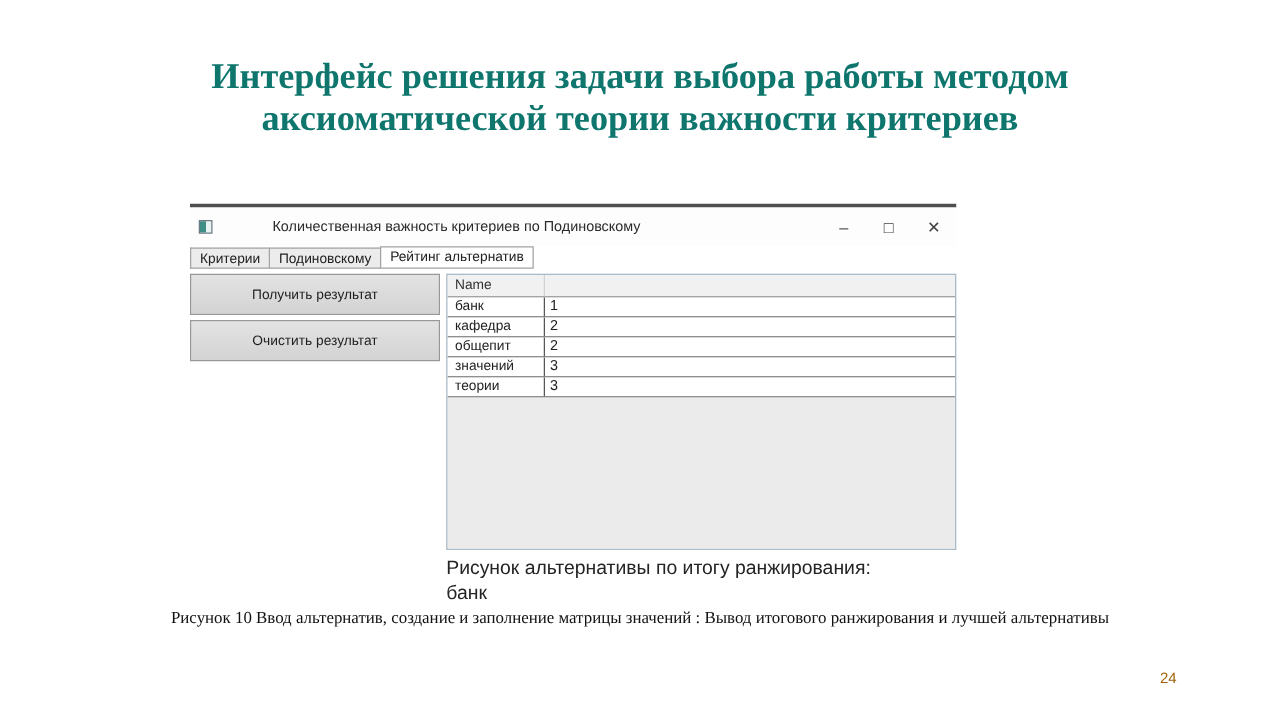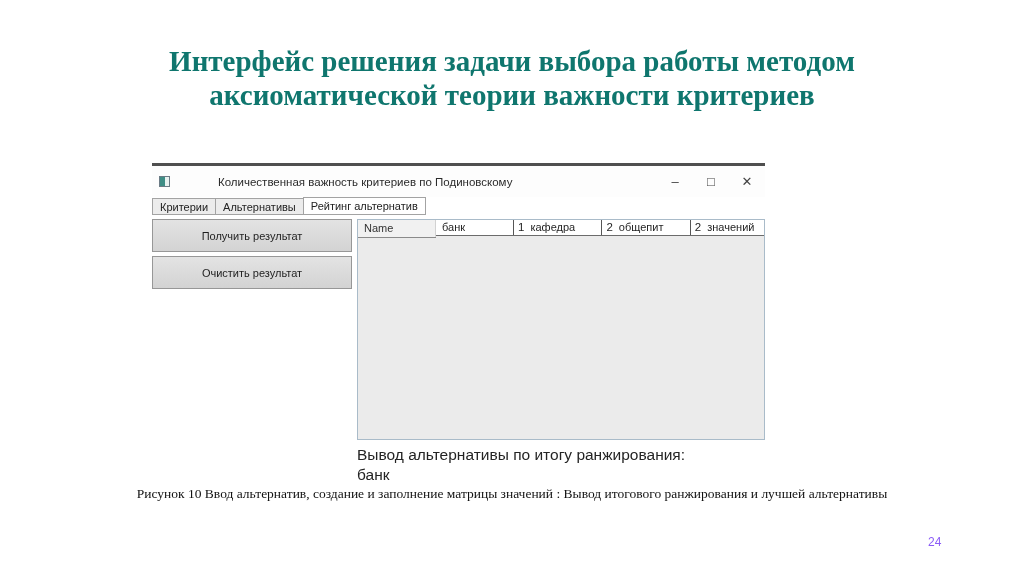--- a/index.html
+++ b/index.html
@@ -126,21 +126,21 @@
   }
   .right-pane { flex: 1; }
 
   
   .grid {
     width: 408px;
     height: 221px;
     border: 1px solid #a9bbc9;
     background: #ebebeb;
     display: flex;
-    flex-direction: row;
+    flex-direction: column;
     overflow: hidden;
   }
   .grid-header {
     height: 18px;
     background: #f1f1f1;
     border-bottom: 1px solid #8a8a8a;
     display: flex;
     flex: 0 0 auto;
   }
   .grid-header .hcell-name {
@@ -192,21 +192,21 @@
     font-size: 13.5px;
     color: #121212;
   }
 
   
   .page-number {
     position: absolute;
     left: 928px;
     top: 535px;
     font-size: 12px;
-    color: #8b5cf6;
+    color: #a16207;
   }
 </style>
 </head>
 <body>
 
 <div class="slide">
 
   <div class="slide-title">Интерфейс решения задачи выбора работы методом аксиоматической теории важности критериев</div>
 
   <div class="app-window">
@@ -217,21 +217,21 @@
       <span class="titlebar-text">Количественная важность критериев по Подиновскому</span>
       <span class="win-controls">
         <span class="win-btn">–</span>
         <span class="win-btn">□</span>
         <span class="win-btn">✕</span>
       </span>
     </div>
 
     <div class="tabbar">
       <span class="tab">Критерии</span>
-      <span class="tab">Альтернативы</span>
+      <span class="tab">Подиновскому</span>
       <span class="tab active">Рейтинг альтернатив</span>
     </div>
 
     <div class="win-content">
       <div class="left-pane">
         <button class="wf-button">Получить результат</button>
         <button class="wf-button">Очистить результат</button>
       </div>
 
       <div class="right-pane">
@@ -259,21 +259,21 @@
           </div>
           <div class="grid-row">
             <div class="cell-name">теории</div>
             <div class="cell-rank">3</div>
           </div>
 
           <div class="grid-empty"></div>
         </div>
 
         <div class="result-block">
-          <div class="result-label">Вывод альтернативы по итогу ранжирования:</div>
+          <div class="result-label">Рисунок альтернативы по итогу ранжирования:</div>
           <div class="result-value">банк</div>
         </div>
       </div>
     </div>
   </div>
 
   <div class="caption">Рисунок 10 Ввод альтернатив, создание и заполнение матрицы значений : Вывод итогового ранжирования и лучшей альтернативы</div>
 
   <div class="page-number">24</div>
 

